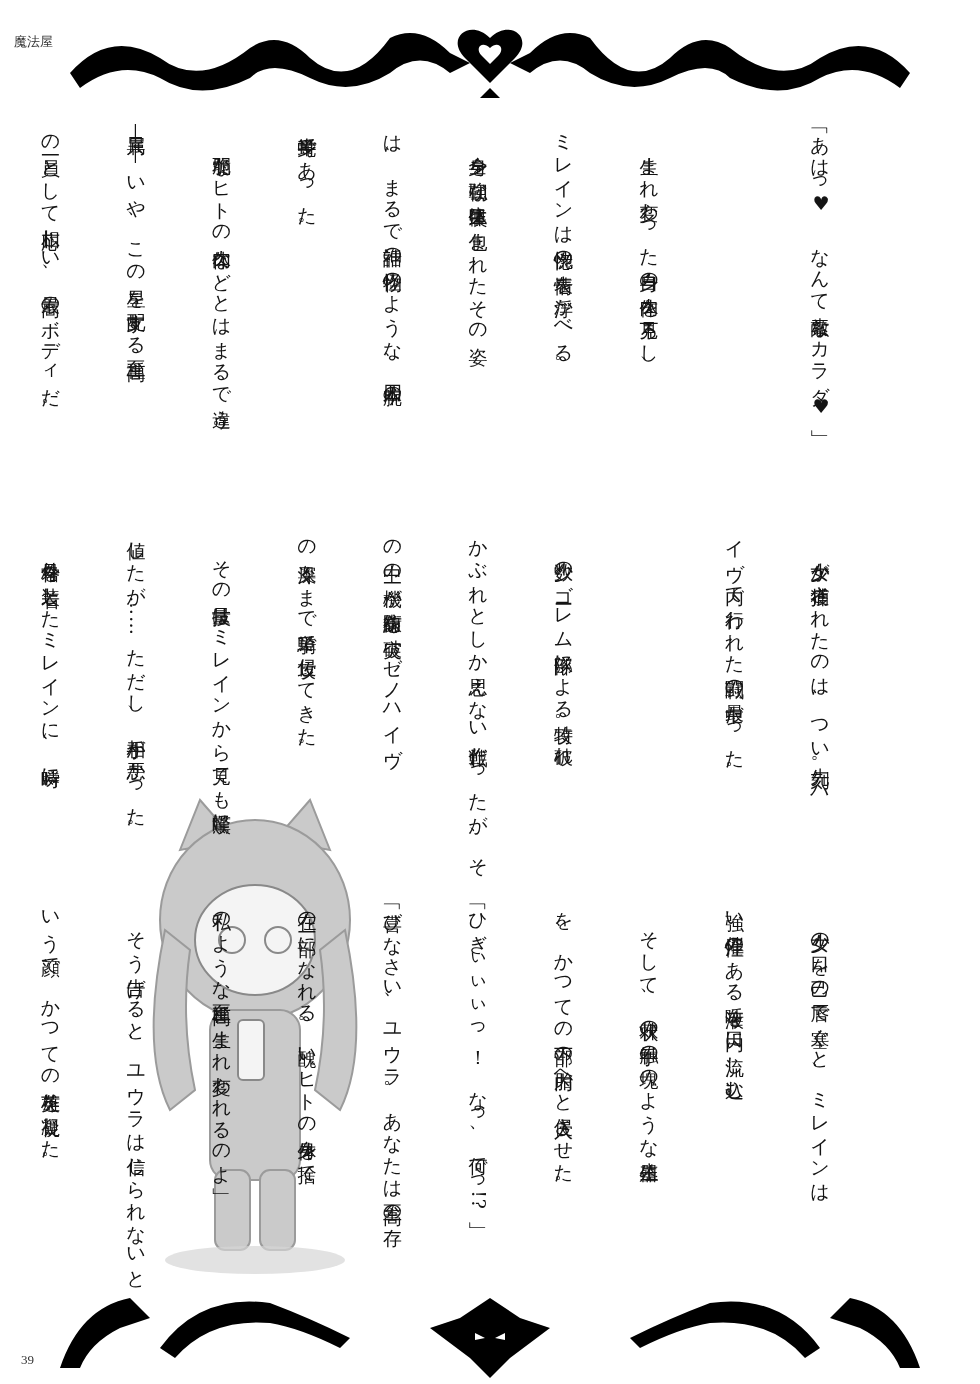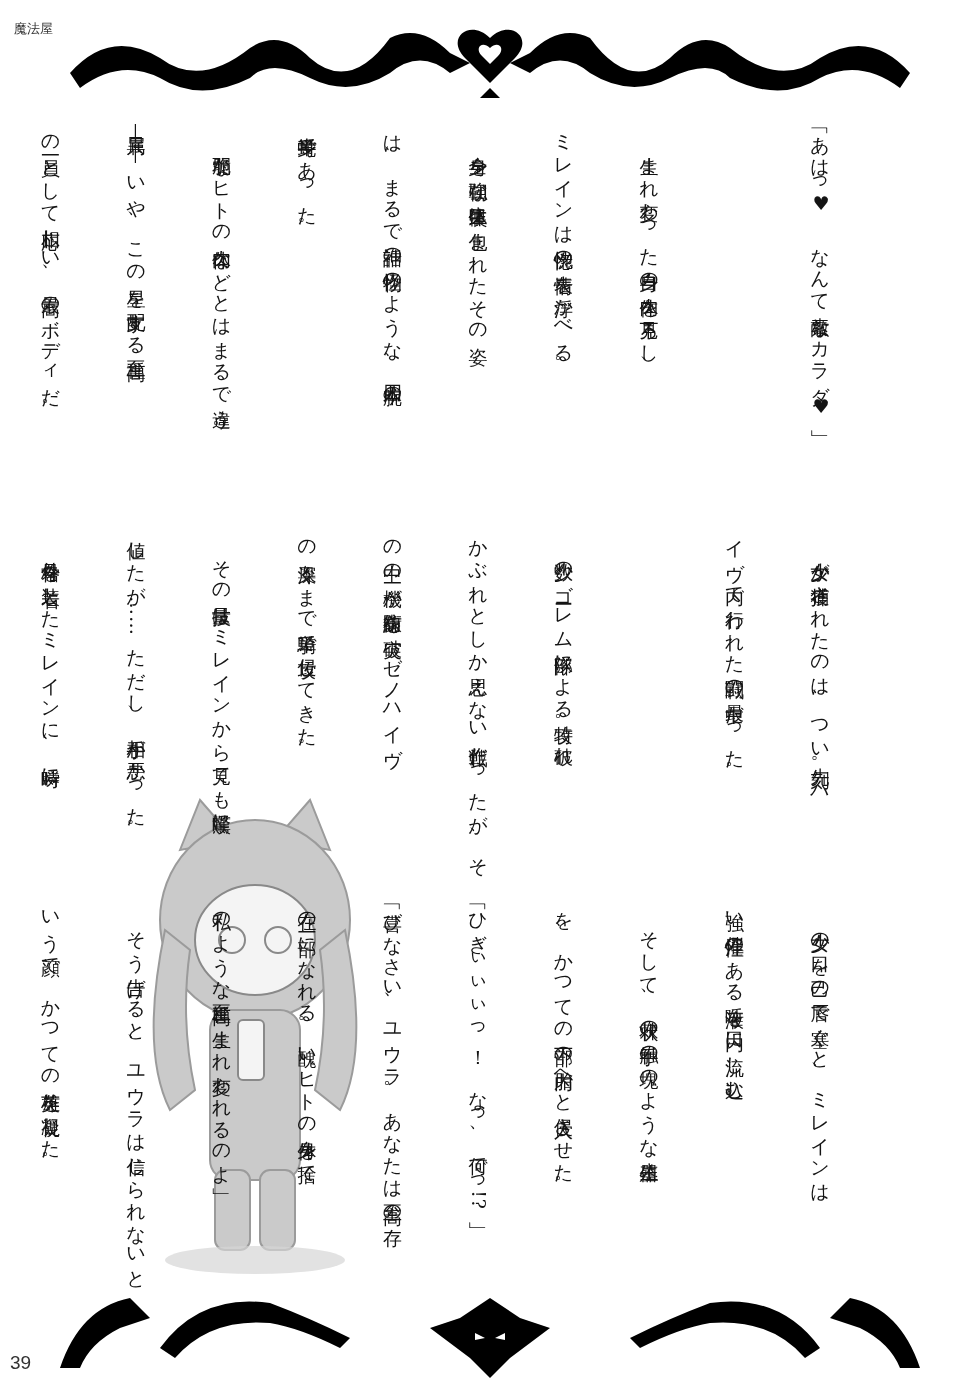--- a/index.html
+++ b/index.html
@@ -1,21 +1,21 @@
 <!DOCTYPE html>
 <html><head>
 <meta charset="utf-8">
 <style>
   html, body { margin: 0; padding: 0; background: #ffffff; }
   body { width: 980px; height: 1384px; position: relative; overflow: hidden;
          font-family: "DejaVu Serif", "Liberation Serif", serif; color: #141414; }
-  .header-label { position: absolute; left: 14px; top: 20px; font-size: 13px;
+  .header-label { position: absolute; left: 14px; top: 33px; font-size: 13px;
                   font-family: "DejaVu Sans", sans-serif; color: #333; }
-  .page-number { position: absolute; left: 10px; top: 1352px; font-size: 19px;
-                 font-family: Liberation Sans, sans-serif; color: #333; }
+  .page-number { position: absolute; left: 21px; top: 1352px; font-size: 13px;
+                 font-family: Liberation Serif, serif; color: #333; }
   .ornament { position: absolute; left: 50px; width: 880px; }
   .ornament-top { top: 18px; height: 80px; }
   .ornament-bottom { top: 1288px; height: 90px; }
   .text-block { position: absolute; writing-mode: vertical-rl; font-size: 19px;
                 line-height: 28.5px; letter-spacing: 1px; white-space: pre; }
   .block-top { right: 88px; top: 122px; height: 370px; }
   .block-mid { right: 88px; top: 527px; height: 328px; }
   .block-bot { right: 88px; top: 898px; height: 380px; }
   .para { display: block; }
   .illustration { position: absolute; left: 140px; top: 790px; width: 230px; height: 490px; }

